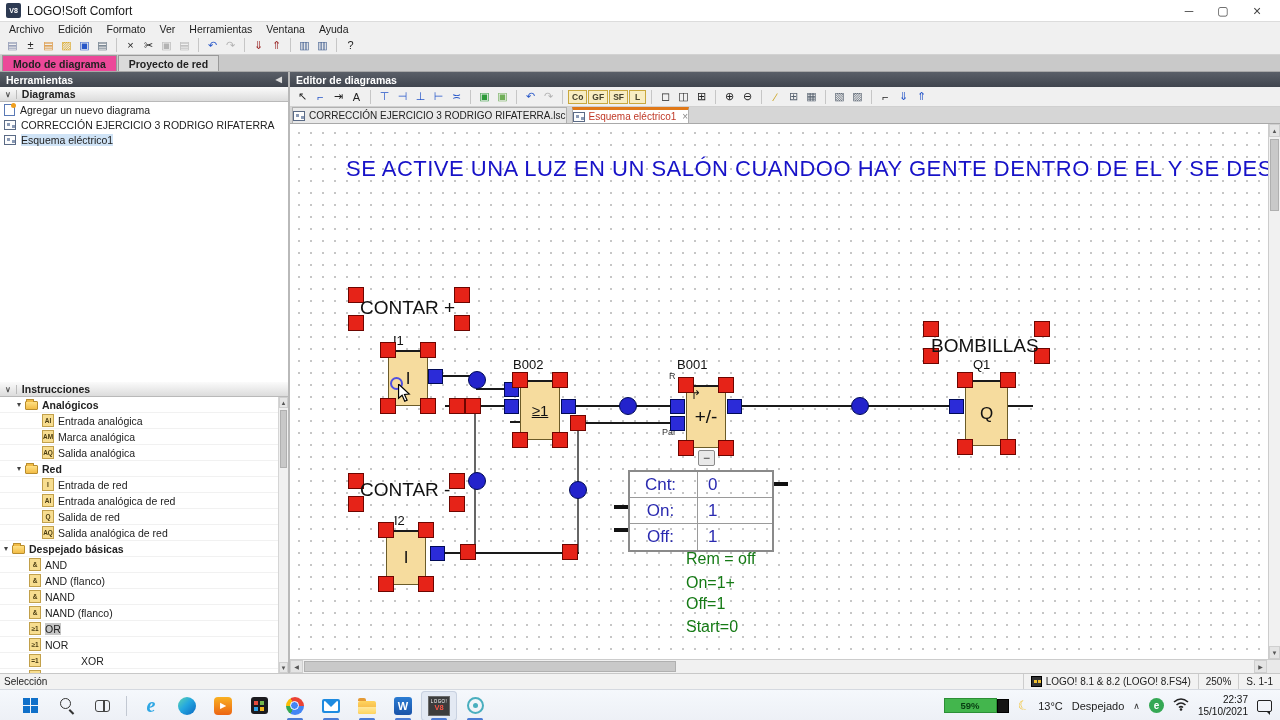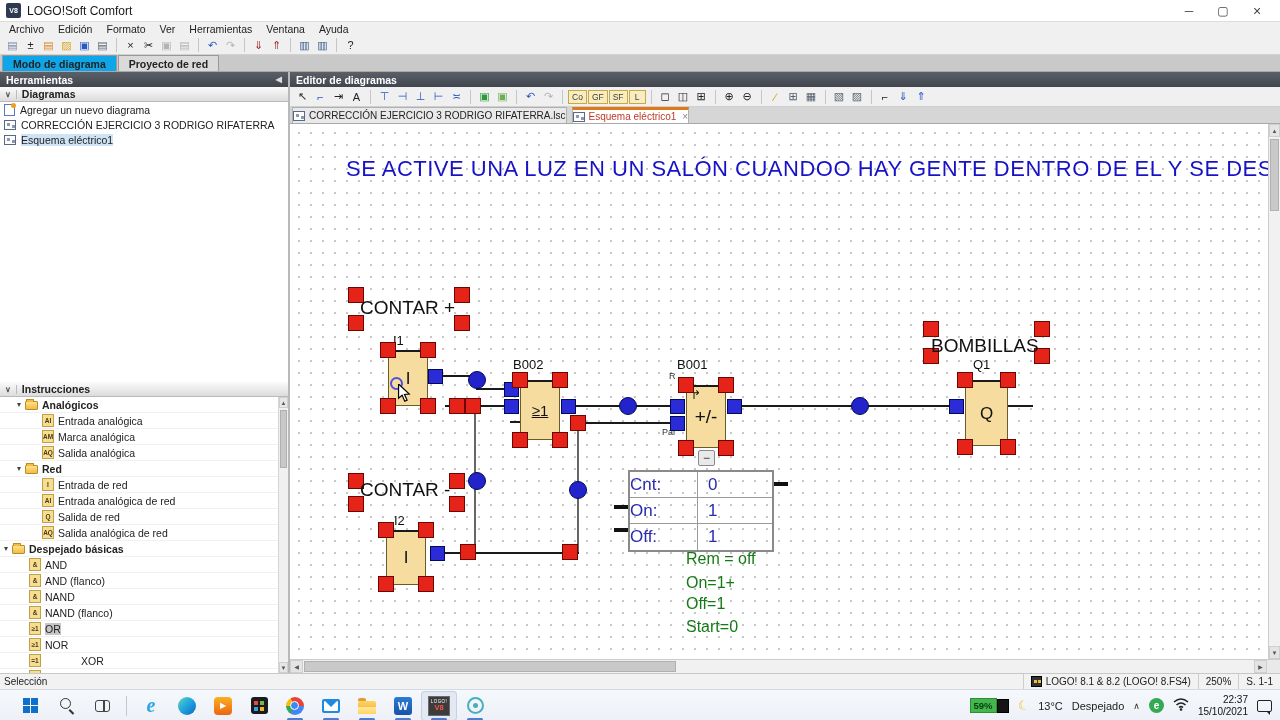--- a/index.html
+++ b/index.html
@@ -20,27 +20,27 @@
 
   
   #maintoolbar{height:19px;background:#f0f0f0;border-bottom:1px solid #d2d2d2;display:flex;align-items:center;padding:0 4px;gap:1px}
   .tb{width:17px;height:16px;display:inline-flex;align-items:center;justify-content:center;font-size:11px;color:#333}
   .tb-sep{width:1px;height:14px;background:#c6c6c6;margin:0 4px}
   .t-blue{color:#2656c8}.t-dis{color:#b3b3b3}.t-dark{color:#222}
   .t-page{color:#7d87a8}.t-orange{color:#d98b2b}.t-folder{color:#d9a520}.t-save{color:#2656c8}
   .t-print{color:#5a6a7a}.t-transfer{color:#9c2b2b}.t-mon{color:#3c5a8c}
   .t-green{color:#2d9a3a}.t-green2{color:#6fae57}.t-yellow{color:#caa117}.t-mix{color:#55606e}.t-bluebox{color:#2656c8}
   .tb-txt{width:auto;min-width:17px;height:14px;padding:0 3px;border:1px solid #c9a83e;background:#f8edc2;
-    font-size:8.5px;font-weight:normal;color:#45412c}
+    font-size:8.5px;font-weight:bold;color:#45412c}
 
   
   #modetabs{height:17px;background:#c9c9c9;display:flex;align-items:flex-end;padding-left:2px;gap:1px;border-bottom:1px solid #a8a8a8}
   .mtab{height:16px;padding:0 10px;font-size:10.5px;font-weight:bold;display:flex;align-items:center;
     border:1px solid #999;border-bottom:none;background:#dadada;color:#222}
-  .mtab.active{background:#0ea5e9}
+  .mtab.active{background:#ec4899}
 
   
   #workspace{height:601px;display:flex;background:#cfcfcf}
   #leftpanel{width:290px;background:#fff;border-right:2px solid #b9b9b9;display:flex;flex-direction:column}
   .panel-head{height:15px;background:linear-gradient(#5a5f68,#40454e);color:#fff;font-weight:bold;font-size:10.5px;
     display:flex;align-items:center;padding:0 6px;flex:0 0 auto}
   .panel-head .collapse{margin-left:auto;font-size:8px;color:#ddd}
   .sub-head{height:15px;background:linear-gradient(#fbfbfb,#dcdcdc);border-bottom:1px solid #b9b9b9;display:flex;
     align-items:center;font-size:10.5px;font-weight:bold;color:#222;gap:5px;padding:0 5px;flex:0 0 auto}
   .sub-head .chev{font-size:8px;color:#555;border-right:1px solid #bbb;padding-right:5px}
@@ -101,21 +101,21 @@
   .hnd{position:absolute;width:16px;height:16px;background:#e62318;border:1px solid #6d0500}
   .pin{position:absolute;width:15px;height:15px;background:#2b2bd8;border:1px solid #000a56}
   .node{position:absolute;width:18px;height:18px;border-radius:50%;background:#2323cc;border:1px solid #000a56}
   .wire{position:absolute;background:#1a1a1a}
   .wire.gray{background:#666}
   .minusbtn{position:absolute;width:17px;height:16px;background:#e9e9e9;border:1px solid #8a8a8a;border-radius:2px;
     display:flex;align-items:center;justify-content:center;font-size:12px;color:#333}
   .ptable{position:absolute;border:2px solid #8a8a8a;font-size:17px;color:#2a2ab0}
   .ptable .prow{display:flex;height:26px;border-bottom:1px solid #9a9a9a}
   .ptable .prow:last-child{border-bottom:none}
-  .ptable .pl{width:68px;text-align:left;padding-right:6px;border-right:1px solid #9a9a9a;line-height:25px}
+  .ptable .pl{width:68px;text-align:center;padding-right:6px;border-right:1px solid #9a9a9a;line-height:25px}
   .ptable .pv{flex:1;padding-left:10px;line-height:25px}
   .tick{position:absolute;height:4px;width:14px;background:#111}
   .anno{position:absolute;font-size:16px;color:#157a15;white-space:nowrap}
   .pinlbl{position:absolute;font-size:9px;color:#333}
   .cur-ring{position:absolute;width:13px;height:13px;border:2px solid #5050e0;border-radius:50%}
 
   
   #statusbar{height:16px;background:#f2f2f2;border-top:1px solid #c8c8c8;display:flex;align-items:center;font-size:10px;color:#222}
   #statusbar .left{padding-left:4px}
   #statusbar .right{margin-left:auto;display:flex;align-items:center;height:100%}
@@ -155,21 +155,21 @@
   .tki-file-explorer::after{content:"";position:absolute;left:0;right:0;bottom:0;height:7px;background:linear-gradient(#ffe89a,#ffd45e);border-radius:0 0 2px 2px}
   .tki-word{width:18px;height:18px;border-radius:3px;background:linear-gradient(#2b7cd3,#1952a8);color:#fff;font-weight:bold;font-size:11px}
   .tki-logosoft{width:22px;height:20px;background:#3c3c3c;border:1px solid #6a6a6a;display:flex;flex-direction:column;
     align-items:center;justify-content:center;line-height:1}
   .tki-logosoft .l1{font-size:4.5px;color:#fff;letter-spacing:.4px}
   .tki-logosoft .l2{font-size:7.5px;font-weight:bold;color:#ff5545}
   .tki-screen-recorder{width:17px;height:17px;border-radius:50%;border:2px solid #49aebe;position:relative}
   .tki-screen-recorder::after{content:"";position:absolute;left:4px;top:4px;width:5px;height:5px;border-radius:50%;background:#49aebe}
   .tray{margin-left:auto;display:flex;align-items:center;gap:9px;padding-right:8px;font-size:11px;color:#222}
   .batt{display:flex;align-items:center}
-  .batt-pct{background:#43b64d;color:#083d12;font-size:9.5px;font-weight:bold;padding:1px 3px;border:1px solid #2c8f36}
+  .batt-pct{background:#43b64d;color:#083d12;font-size:9.5px;font-weight:bold;padding:1px 16px;border:1px solid #2c8f36}
   .batt-dark{width:12px;height:14px;background:#151515;border:1px solid #000}
   .moon{font-size:13px;color:#f2c12e;transform:rotate(-15deg)}
   .chevud{font-size:9px;color:#333}
   .eset{width:15px;height:15px;border-radius:50%;background:#35a854;color:#fff;font-size:10px;font-weight:bold;
     display:flex;align-items:center;justify-content:center}
   .clock{text-align:right;font-size:10px;line-height:1.15;color:#111}
   .notif{width:15px;height:12px;border:1.6px solid #222;border-radius:2px;position:relative;margin-top:1px}
   .notif::after{content:"";position:absolute;right:1px;bottom:-4px;border-left:4px solid transparent;border-top:4px solid #222}
 </style>
 </head>

